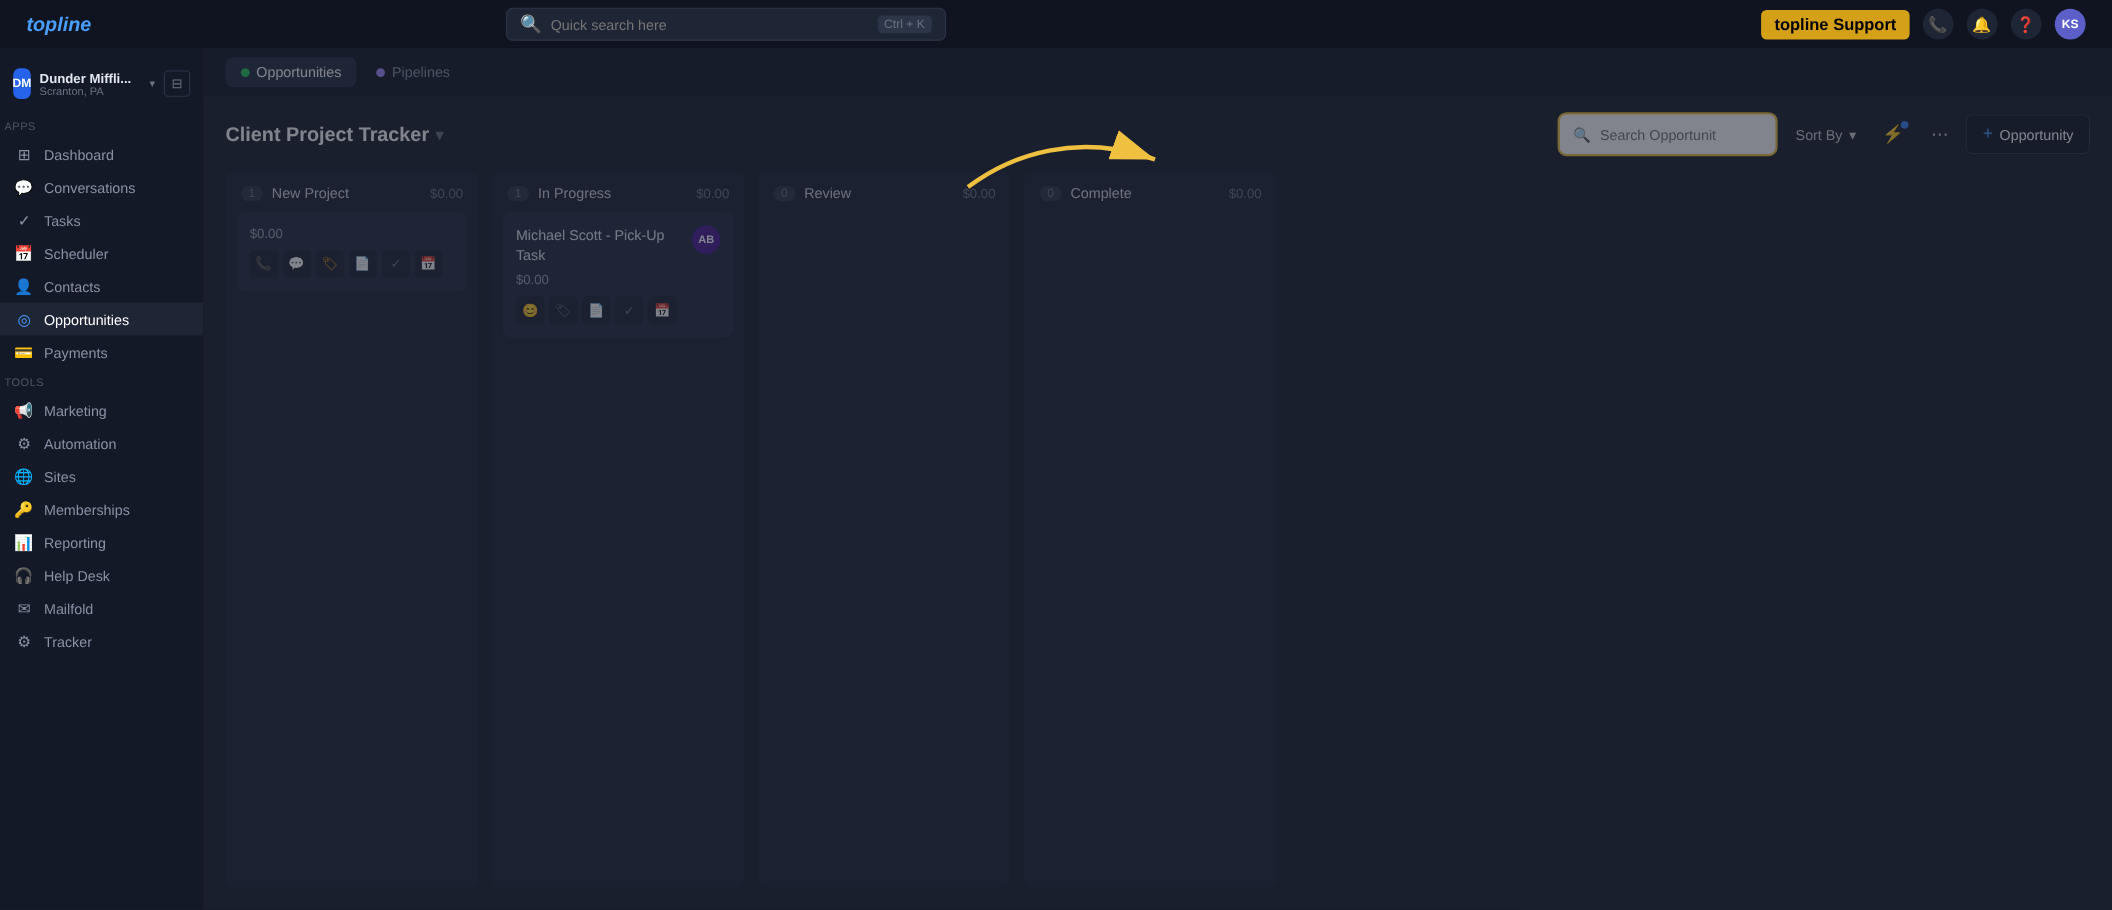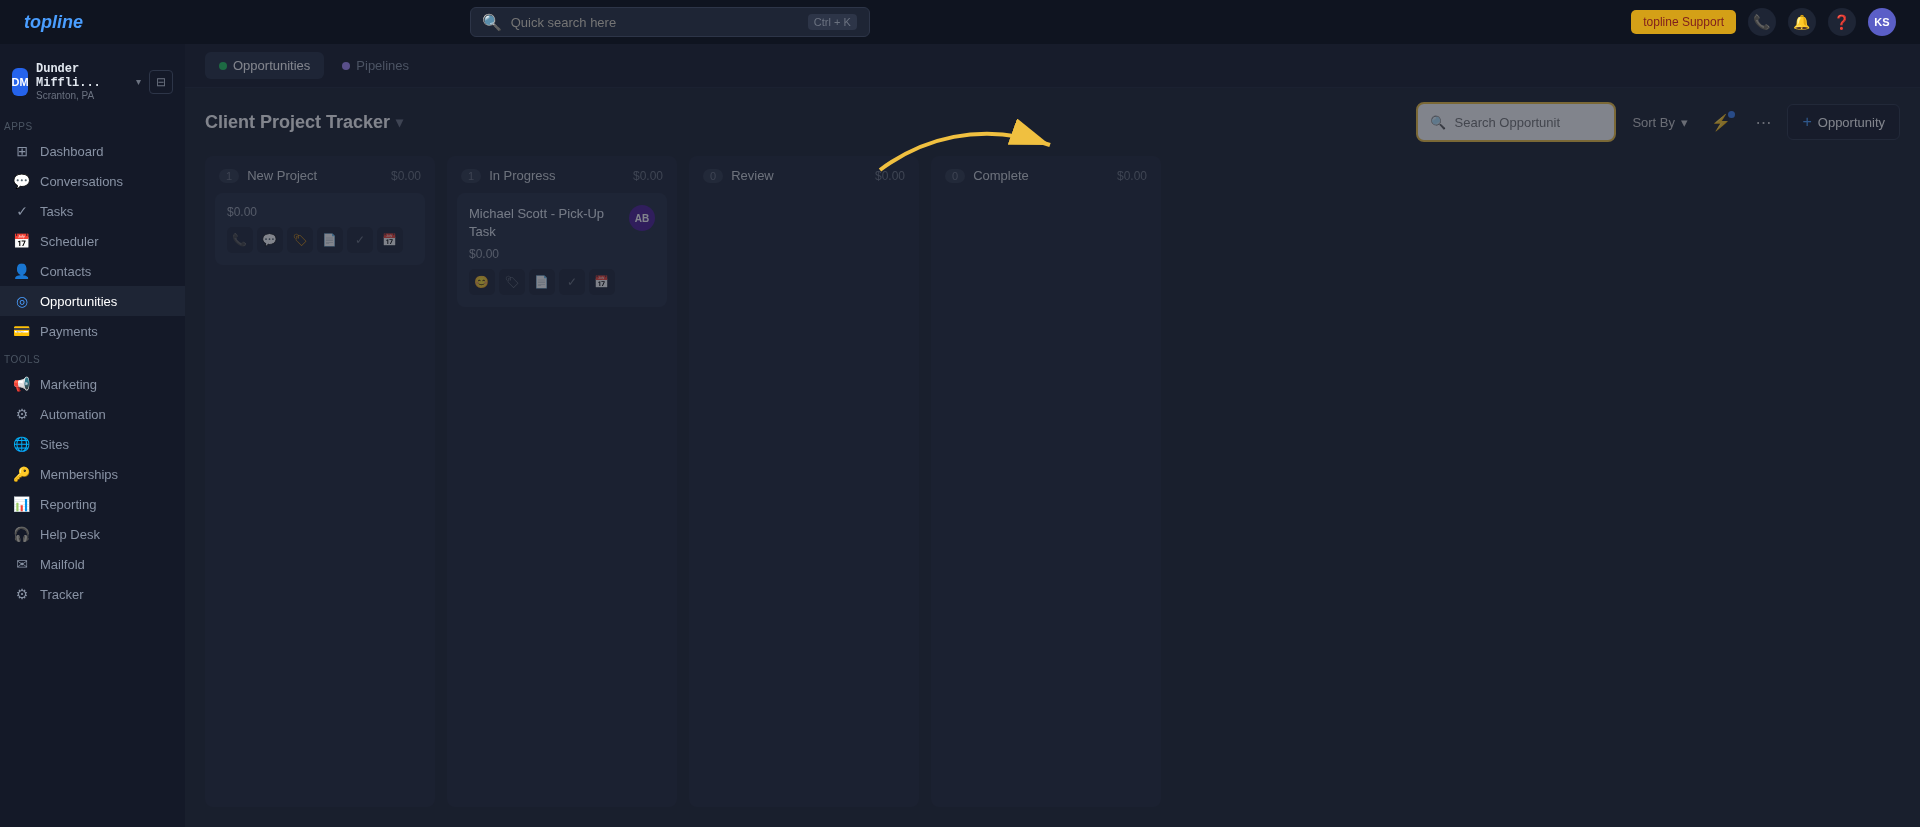--- a/index.html
+++ b/index.html
@@ -52,26 +52,26 @@
       margin-left: 21px;
     }
     .nav-right {
       display: flex;
       align-items: center;
       gap: 12px;
       margin-left: auto;
     }
     .support-btn {
       background: #d4a017;
-      color: #7f1d1d;
+      color: #000000;
       border: none;
       border-radius: 5px;
       padding: 5px 12px;
-      font-size: 12px;
-      font-weight: 400;
+      font-size: 15px;
+      font-weight: 700;
       cursor: pointer;
     }
     .nav-icon {
       width: 28px; height: 28px;
       background: #1e2535;
       border-radius: 50%;
       display: flex; align-items: center; justify-content: center;
       cursor: pointer;
       font-size: 14px;
       color: #8892a4;
@@ -110,21 +110,21 @@
       cursor: pointer;
     }
     .workspace-icon {
       width: 16px; height: 28px;
       background: #2563eb;
       border-radius: 6px;
       display: flex; align-items: center; justify-content: center;
       font-size: 11px; font-weight: 700;
     }
     .workspace-info { flex: 1; }
-    .workspace-name { font-size: 12px; font-weight: 600; color: #e2e8f0; font-family: Liberation Mono, monospace; }
+    .workspace-name { font-size: 12px; font-weight: 600; color: #e2e8f0; }
     .workspace-location { font-size: 10px; color: #6b7280; }
     .chevron-down { font-size: 10px; color: #6b7280; }
     .sidebar-expand-btn {
       width: 24px; height: 24px;
       background: transparent;
       border: 1px solid #2d3548;
       border-radius: 4px;
       display: flex; align-items: center; justify-content: center;
       cursor: pointer;
       font-size: 12px; color: #6b7280;

